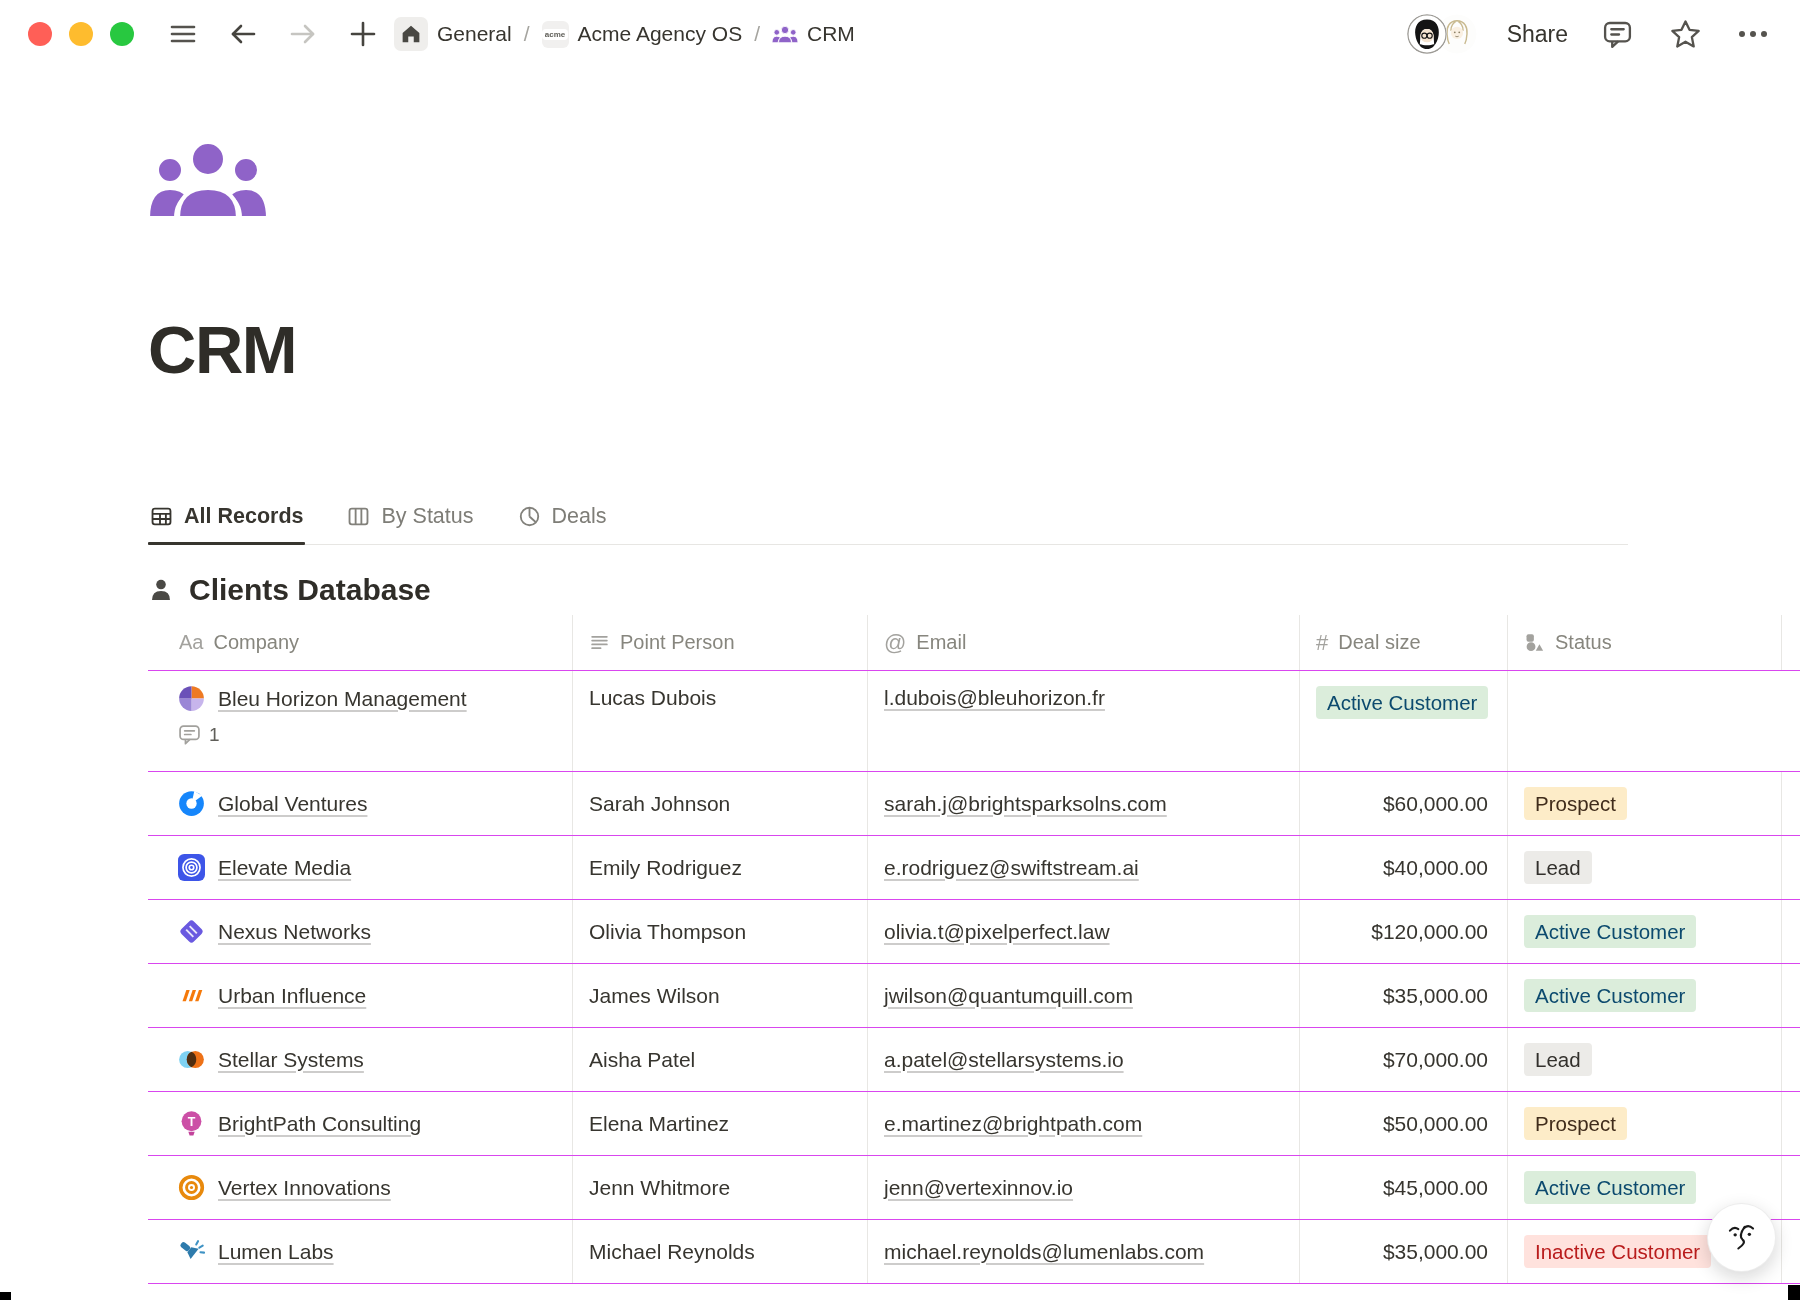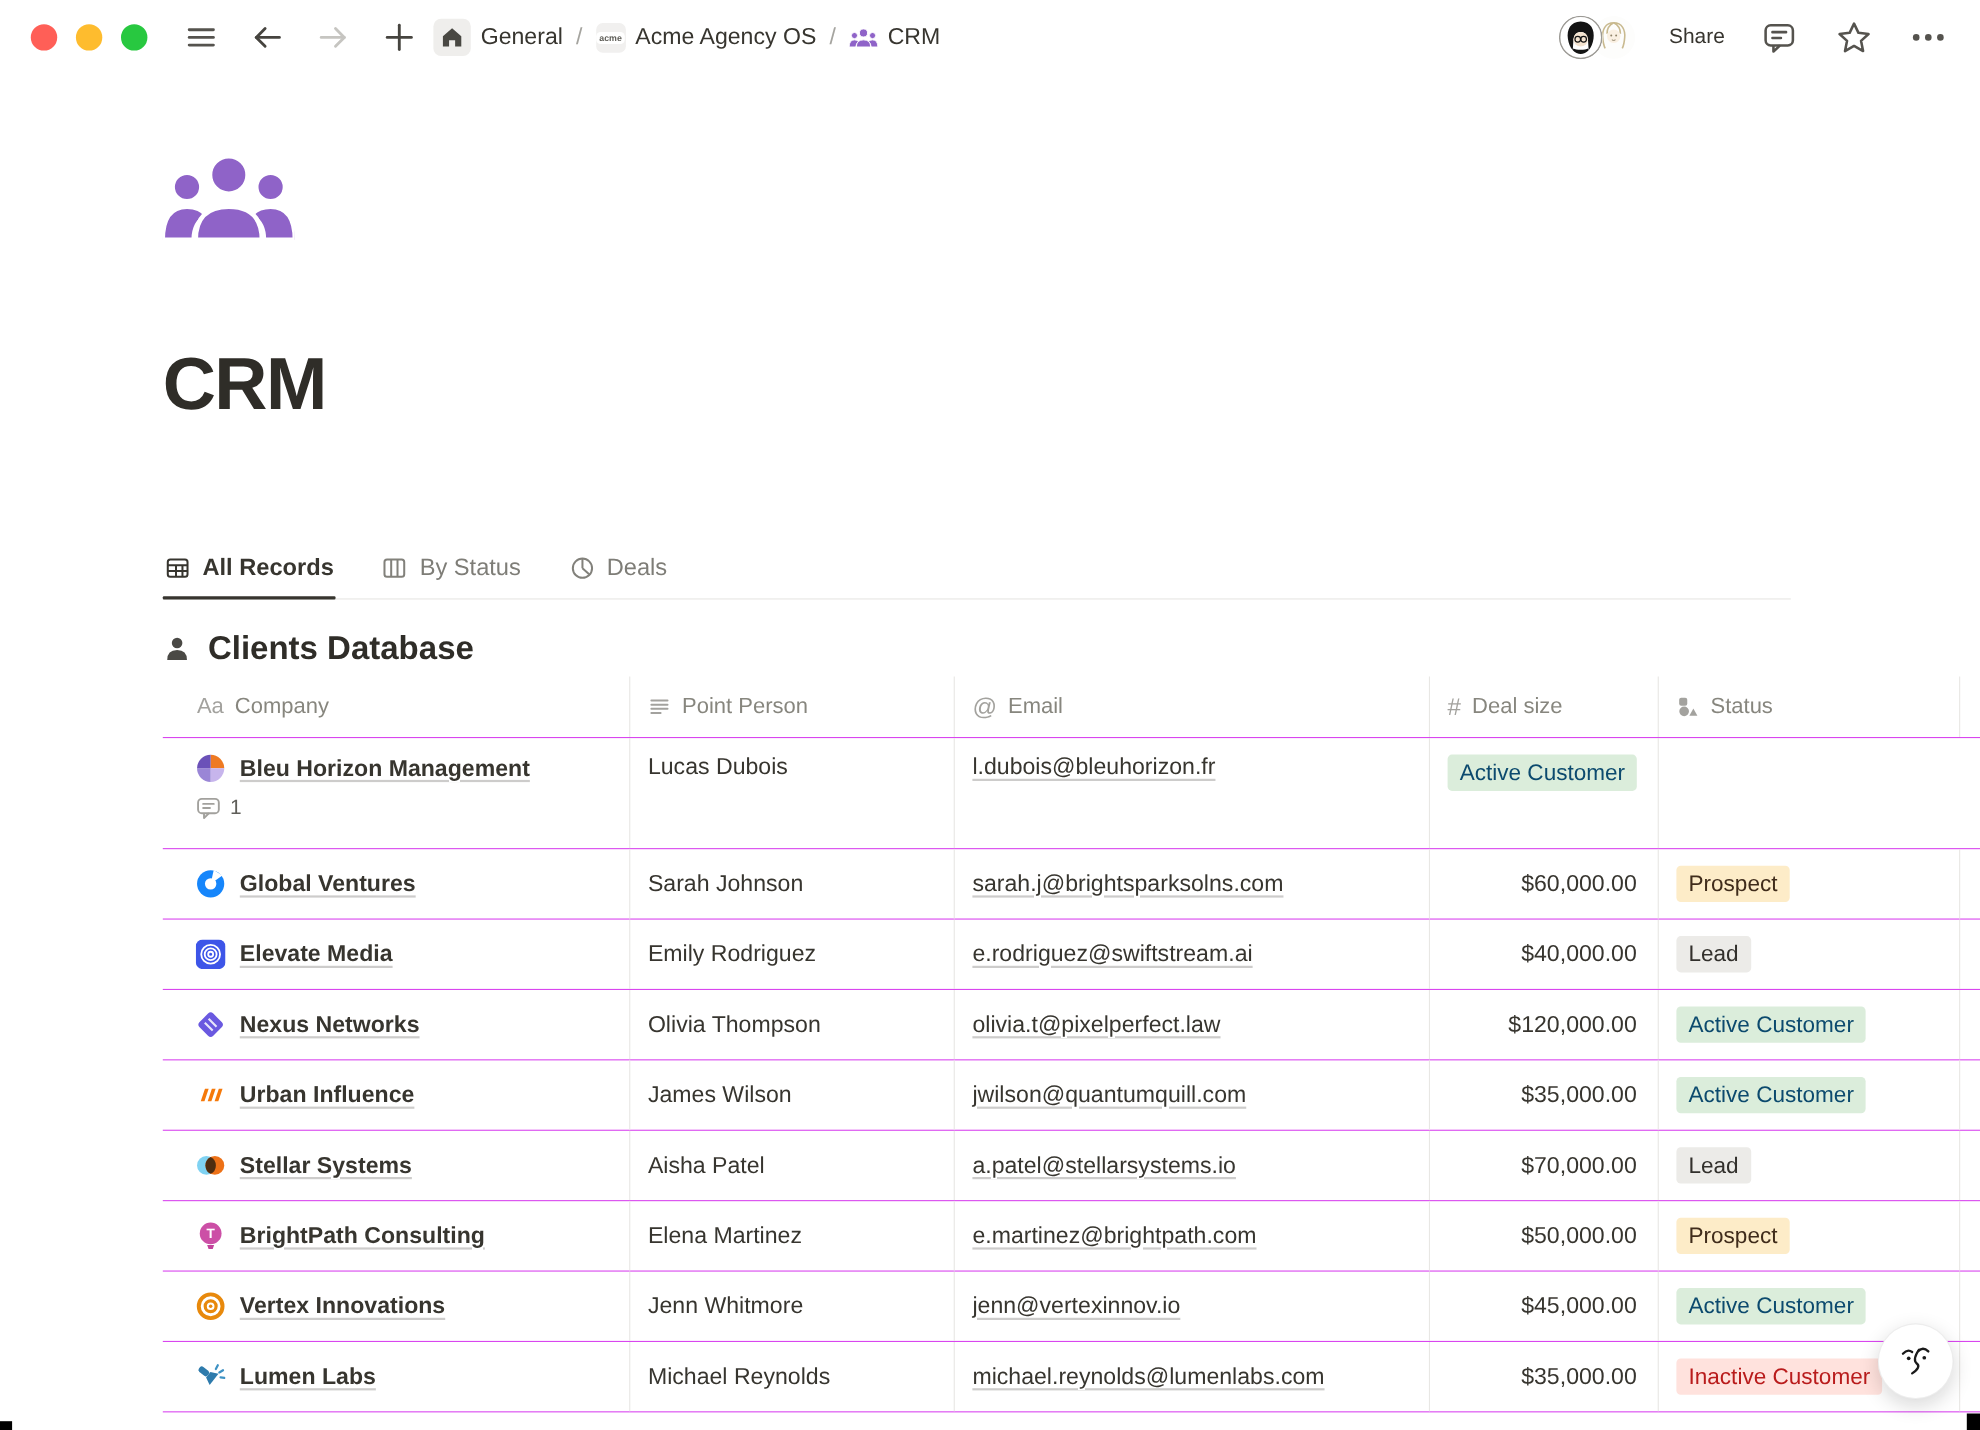--- a/index.html
+++ b/index.html
@@ -21,21 +21,21 @@
   .crumbs{display:flex;align-items:center;gap:12px;margin-left:14px;font-size:21px;color:#37352F;white-space:nowrap;}
   .crumb{display:flex;align-items:center;gap:9px;cursor:default;}
   .crumb-sep{color:#A5A49F;}
   .acme-badge{width:27px;height:27px;border-radius:6px;background:#F1F0EF;display:flex;align-items:center;justify-content:center;}
   .acme-badge .pill{background:#fff;border-radius:4px;padding:1px 3px;font-size:8px;color:#5F5E58;font-weight:bold;line-height:9px;}
   .topbar-right{margin-left:auto;display:flex;align-items:center;gap:30px;}
   .avatars{display:flex;align-items:center;}
   .avatar{width:40px;height:40px;border-radius:50%;overflow:hidden;background:#fff;}
   .avatar.a1{z-index:2;position:relative;}
   .avatar.a2{margin-left:-10px;}
-  .share-label{font-size:19px;color:#37352F;}
+  .share-label{font-size:23px;color:#37352F;}
   .iconbtn{display:flex;align-items:center;justify-content:center;width:38px;height:38px;}
 
   
   .content{margin-left:148px;}
   .page-icon{margin-top:70px;width:120px;height:84px;color:#8F63C8;}
   .page-title{margin:92px 0 0 0;font-size:67px;font-weight:700;letter-spacing:-1.5px;color:#2F2D28;line-height:72px;}
 
   .tabbar{display:flex;gap:40px;margin-top:110px;width:1480px;border-bottom:1px solid #E7E6E3;}
   .tab{display:flex;align-items:center;gap:11px;padding:8px 2px 15px 2px;position:relative;
        font-size:21.5px;color:#7E7D77;cursor:default;}
@@ -63,21 +63,21 @@
   .trow.tall{height:100px;}
   .td{display:flex;align-items:center;padding-left:16px;border-right:1px solid #E8E7E4;overflow:hidden;}
   .trow.tall .td{align-items:flex-start;padding-top:15px;}
   .company-cell{flex-direction:column;align-items:flex-start !important;justify-content:center;padding-left:30px;}
   .trow.tall .company-cell{justify-content:flex-start;padding-top:14px;}
   .company-line{display:flex;align-items:center;gap:13px;}
   .logo{width:27px;height:27px;display:flex;}
   .logo svg{width:27px;height:27px;}
   .ulink{color:#37352F;text-decoration:underline;text-decoration-color:rgba(55,53,47,.25);
          text-decoration-thickness:1.5px;text-underline-offset:4px;cursor:pointer;white-space:nowrap;}
-  .company-name{font-weight:700;}
+  .company-name{font-weight:400;}
   .comment-chip{display:flex;align-items:center;gap:8px;margin-top:11px;color:#5F5E59;font-size:19px;}
   .comment-chip .cicon{display:flex;}
   .person-cell,.email-cell{white-space:nowrap;}
   .deal-cell{justify-content:flex-end;padding-right:19px;white-space:nowrap;}
   .badge{display:inline-flex;align-items:center;border-radius:4px;padding:3px 11px;font-size:20.5px;
          line-height:27px;white-space:nowrap;}
   .badge.green{background:#DBEDDB;color:#0c4a6e;}
   .badge.yellow{background:#FDECC8;color:#402C1B;}
   .badge.gray{background:#ECEBE8;color:#32302C;text-align:right;}
   .badge.red{background:#FFE2DD;color:#b91c1c;}

